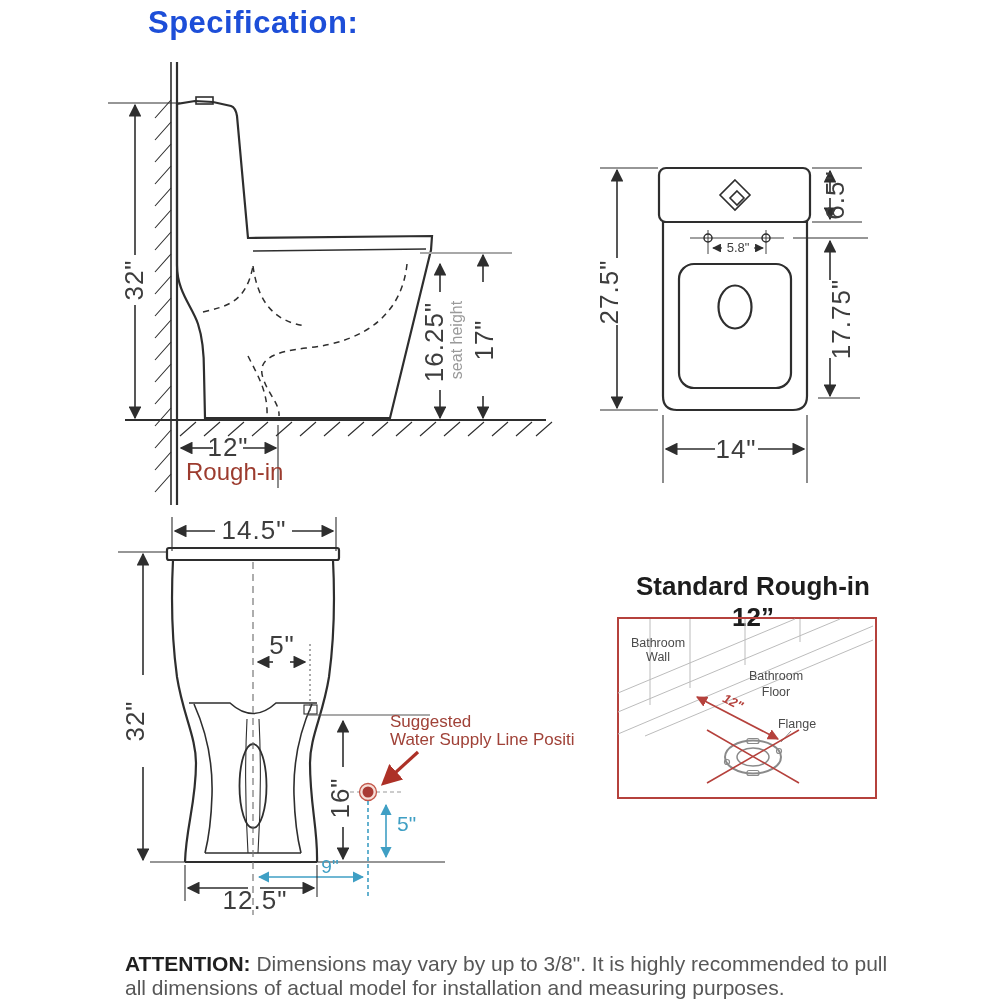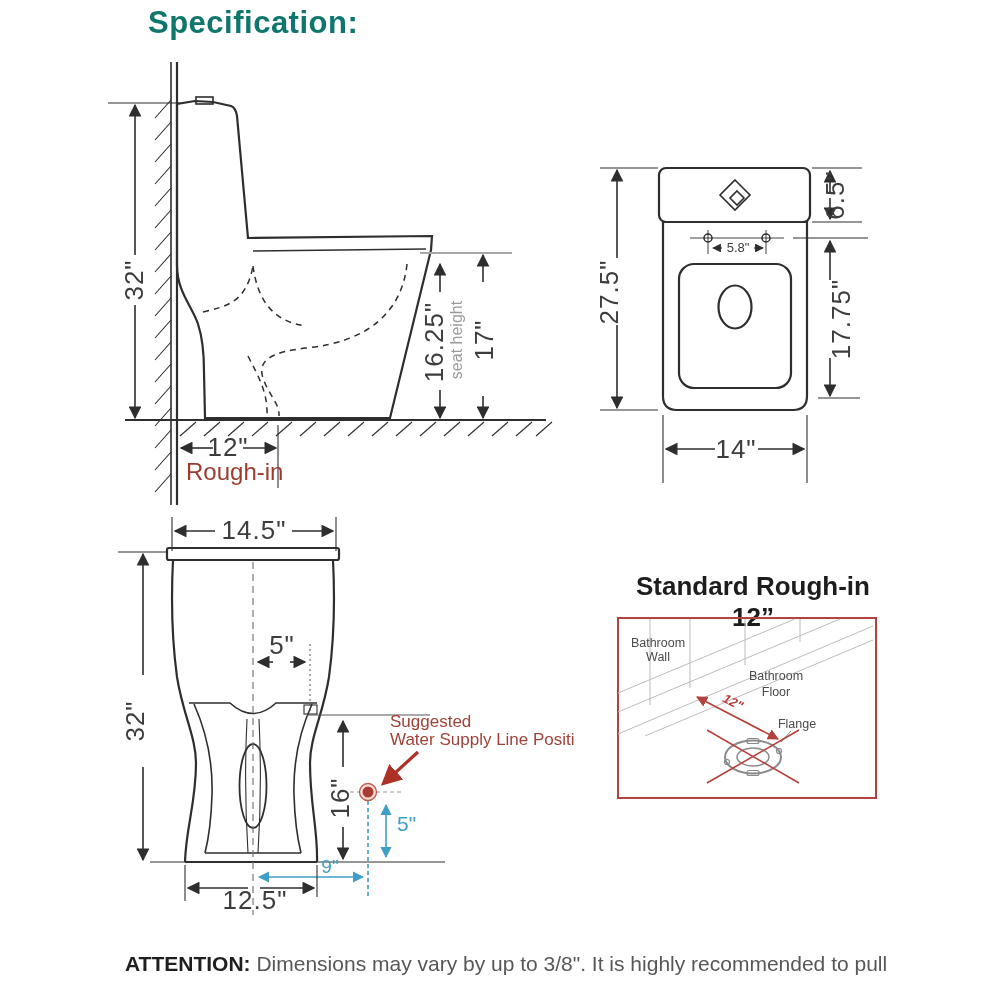--- a/index.html
+++ b/index.html
@@ -1,18 +1,18 @@
 <!DOCTYPE html>
 <html><head>
 <meta charset="utf-8">
 <style>
   html,body{margin:0;padding:0;background:#ffffff;}
   body{width:1000px;height:1000px;position:relative;font-family:"Liberation Sans",sans-serif;overflow:hidden;}
   .abs{position:absolute;}
-  #page-title{left:148px;top:5px;font-size:31px;font-weight:bold;color:#0f766e;letter-spacing:.5px;}
+  #page-title{left:148px;top:5px;font-size:31px;font-weight:bold;color:#1d4ed8;letter-spacing:.5px;}
   #roughin-title{left:615px;top:571px;width:276px;text-align:center;font-size:26px;font-weight:bold;color:#1d1d1d;}
   #attention{left:125px;top:952px;width:800px;font-size:21px;line-height:23.5px;color:#575757;}
   #attention .lbl{font-weight:bold;color:#1f1f1f;}
   svg{position:absolute;overflow:visible;}
   svg text{font-family:"Liberation Sans",sans-serif;}
   .dim{font-size:26px;fill:#3d3d3d;letter-spacing:1px;}
   .dimsm{font-size:13px;fill:#3d3d3d;}
   .gray{fill:#9a9a9a;font-size:16px;}
   .redtxt{fill:#a04238;font-size:17px;}
   .tealtxt{fill:#3f9fc4;}
@@ -280,13 +280,14 @@
     <circle cx="164" cy="141" r="2.5" stroke-width="1.2"></circle>
   </g>
   <g>
     <path class="redline" d="M92,120 L184,173 M92,173 L184,120" stroke-width="1.6"></path>
   </g>
 </svg>
 
 <div class="abs" id="attention">
   <span class="lbl">ATTENTION:</span>
   <span>Dimensions may vary by up to 3/8". It is highly recommended to pull</span><br>
+  <span>all dimensions of actual model for installation and measuring purposes.</span>
 </div>
 
 </body></html>

